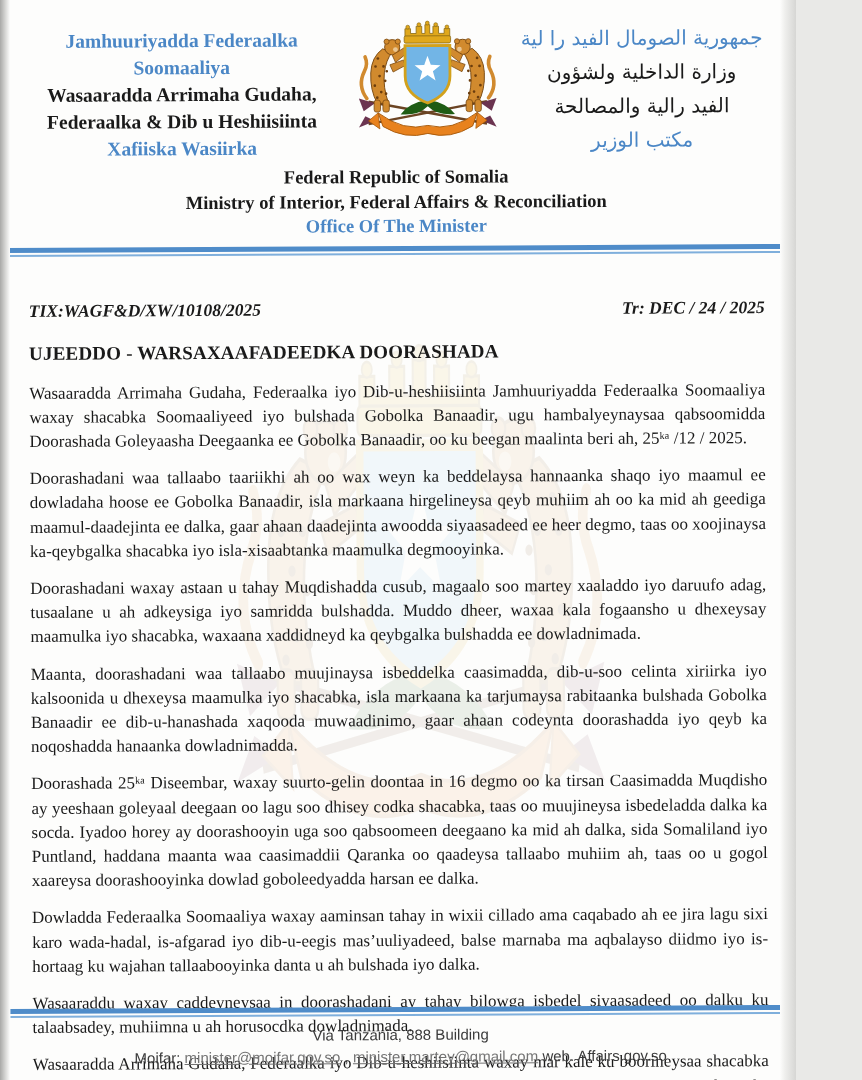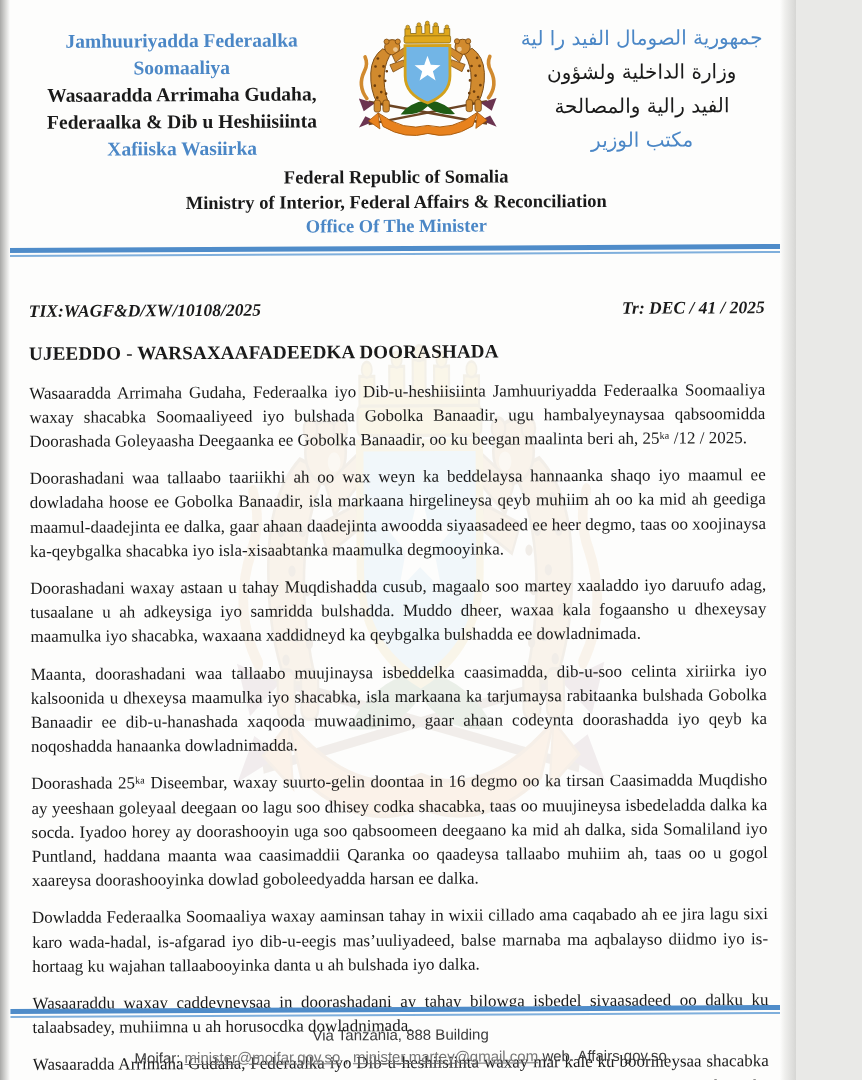--- a/index.html
+++ b/index.html
@@ -247,21 +247,21 @@
     </div>
 
     <div class="sep">
       <div class="thick"></div>
         <div class="gap"></div>
         <div class="thin"></div>
     </div>
 
     <div class="ref-row">
       <div>TIX:WAGF&amp;D/XW/10108/2025</div>
-      <div>Tr: DEC / 41 / 2025</div>
+      <div>Tr: DEC / 24 / 2025</div>
     </div>
 
     <div class="subject">UJEEDDO - WARSAXAAFADEEDKA DOORASHADA</div>
 
     <div class="body-text">
       <p>Wasaaradda Arrimaha Gudaha, Federaalka iyo Dib-u-heshiisiinta Jamhuuriyadda Federaalka Soomaaliya waxay shacabka Soomaaliyeed iyo bulshada Gobolka Banaadir, ugu hambalyeynaysaa qabsoomidda Doorashada Goleyaasha Deegaanka ee Gobolka Banaadir, oo ku beegan maalinta beri ah, 25ᵏᵃ /12 / 2025.</p>
       <p>Doorashadani waa tallaabo taariikhi ah oo wax weyn ka beddelaysa hannaanka shaqo iyo maamul ee dowladaha hoose ee Gobolka Banaadir, isla markaana hirgelineysa qeyb muhiim ah oo ka mid ah geediga maamul-daadejinta ee dalka, gaar ahaan daadejinta awoodda siyaasadeed ee heer degmo, taas oo xoojinaysa ka-qeybgalka shacabka iyo isla-xisaabtanka maamulka degmooyinka.</p>
       <p>Doorashadani waxay astaan u tahay Muqdishadda cusub, magaalo soo martey xaaladdo iyo daruufo adag, tusaalane u ah adkeysiga iyo samridda bulshadda. Muddo dheer, waxaa kala fogaansho u dhexeysay maamulka iyo shacabka, waxaana xaddidneyd ka qeybgalka bulshadda ee dowladnimada.</p>
       <p>Maanta, doorashadani waa tallaabo muujinaysa isbeddelka caasimadda, dib-u-soo celinta xiriirka iyo kalsoonida u dhexeysa maamulka iyo shacabka, isla markaana ka tarjumaysa rabitaanka bulshada Gobolka Banaadir ee dib-u-hanashada xaqooda muwaadinimo, gaar ahaan codeynta doorashadda iyo qeyb ka noqoshadda hanaanka dowladnimadda.</p>
       <p>Doorashada 25ᵏᵃ Diseembar, waxay suurto-gelin doontaa in 16 degmo oo ka tirsan Caasimadda Muqdisho ay yeeshaan goleyaal deegaan oo lagu soo dhisey codka shacabka, taas oo muujineysa isbedeladda dalka ka socda. Iyadoo horey ay doorashooyin uga soo qabsoomeen deegaano ka mid ah dalka, sida Somaliland iyo Puntland, haddana maanta waa caasimaddii Qaranka oo qaadeysa tallaabo muhiim ah, taas oo u gogol xaareysa doorashooyinka dowlad goboleedyadda harsan ee dalka.</p>

